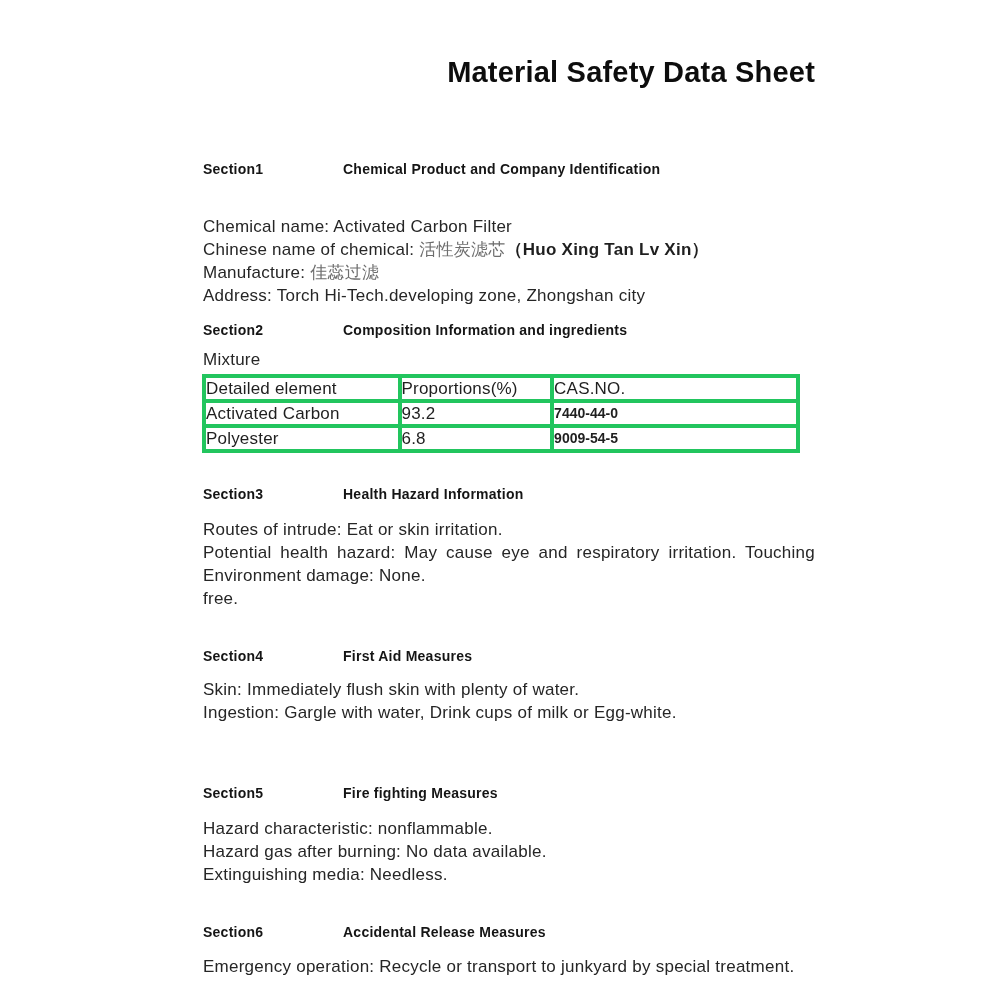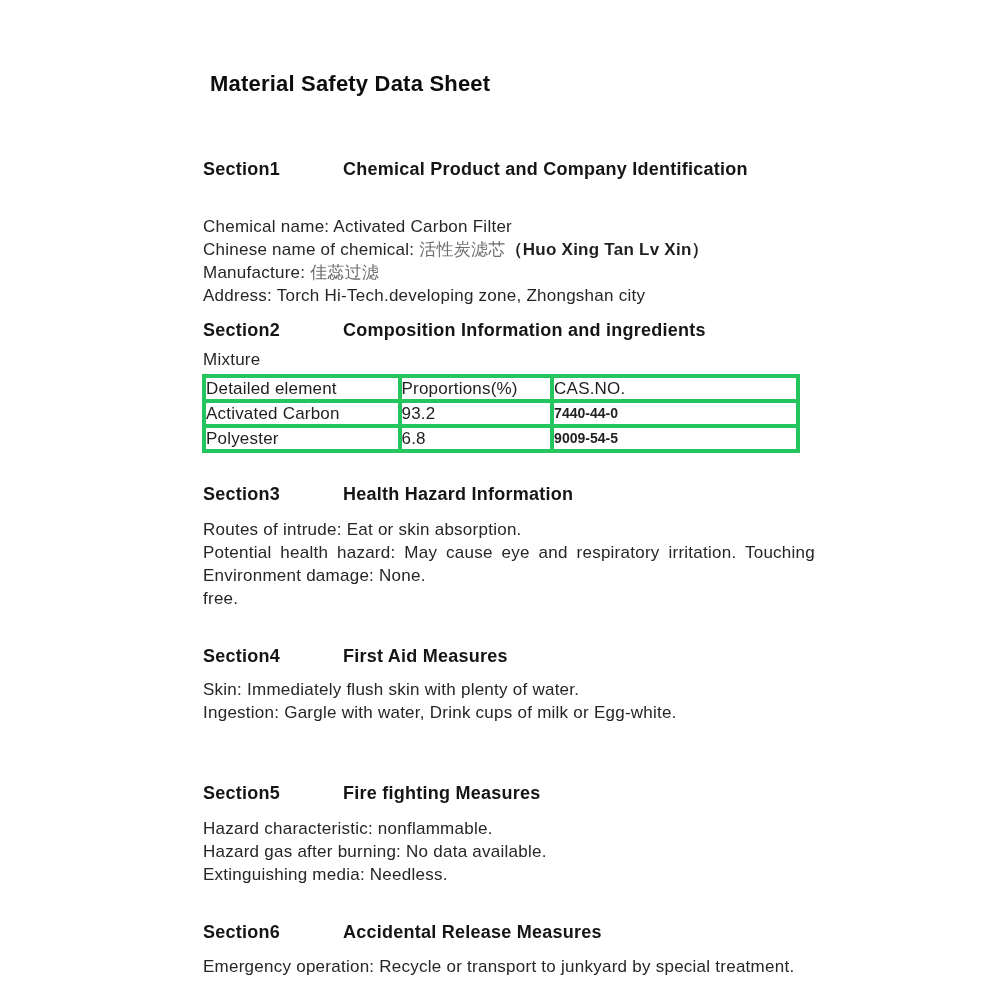--- a/index.html
+++ b/index.html
@@ -7,29 +7,29 @@
     position:relative;
     width:1002px;height:1002px;
     background:#ffffff;
     font-family:"Liberation Sans","DejaVu Sans",sans-serif;
     color:#2b2b2b;
     overflow:hidden;
   }
   .abs{position:absolute;}
   .doc-title{
     left:195px;top:56px;width:620px;
-    text-align:left;
-    font-size:22px;font-weight:bold;color:#0d0d0d;
+    text-align:right;
+    font-size:29px;font-weight:bold;color:#0d0d0d;
     letter-spacing:.2px;
-    margin:15px;
+    margin:0;
   }
   .sec{
     left:203px;width:640px;
     display:flex;align-items:baseline;
-    font-size:18px;font-weight:bold;color:#151515;
+    font-size:14px;font-weight:bold;color:#151515;
     letter-spacing:.25px;
     line-height:24px;
     white-space:nowrap;
   }
   .sec .num{flex:0 0 140px;width:140px;}
   .body-block{
     left:203px;width:612px;
     font-size:17px;line-height:23px;color:#262626;
     letter-spacing:.25px;
   }
@@ -100,21 +100,21 @@
         <td class="cas">9009-54-5</td>
       </tr>
     </tbody>
   </table>
 
   <div class="abs sec" style="top:482px;">
     <span class="num">Section3</span>
     <span class="ttl">Health Hazard Information</span>
   </div>
   <div class="abs body-block" style="top:518px;">
-    <p>Routes of intrude: Eat or skin absorption.</p>
+    <p>Routes of intrude: Eat or skin irritation.</p>
     <p class="stretch">Potential health hazard: May cause eye and respiratory irritation. Touching</p>
     <p>Environment damage: None.</p>
     <p>free.</p>
   </div>
 
   <div class="abs sec" style="top:644px;">
     <span class="num">Section4</span>
     <span class="ttl">First Aid Measures</span>
   </div>
   <div class="abs body-block" style="top:678px;">

